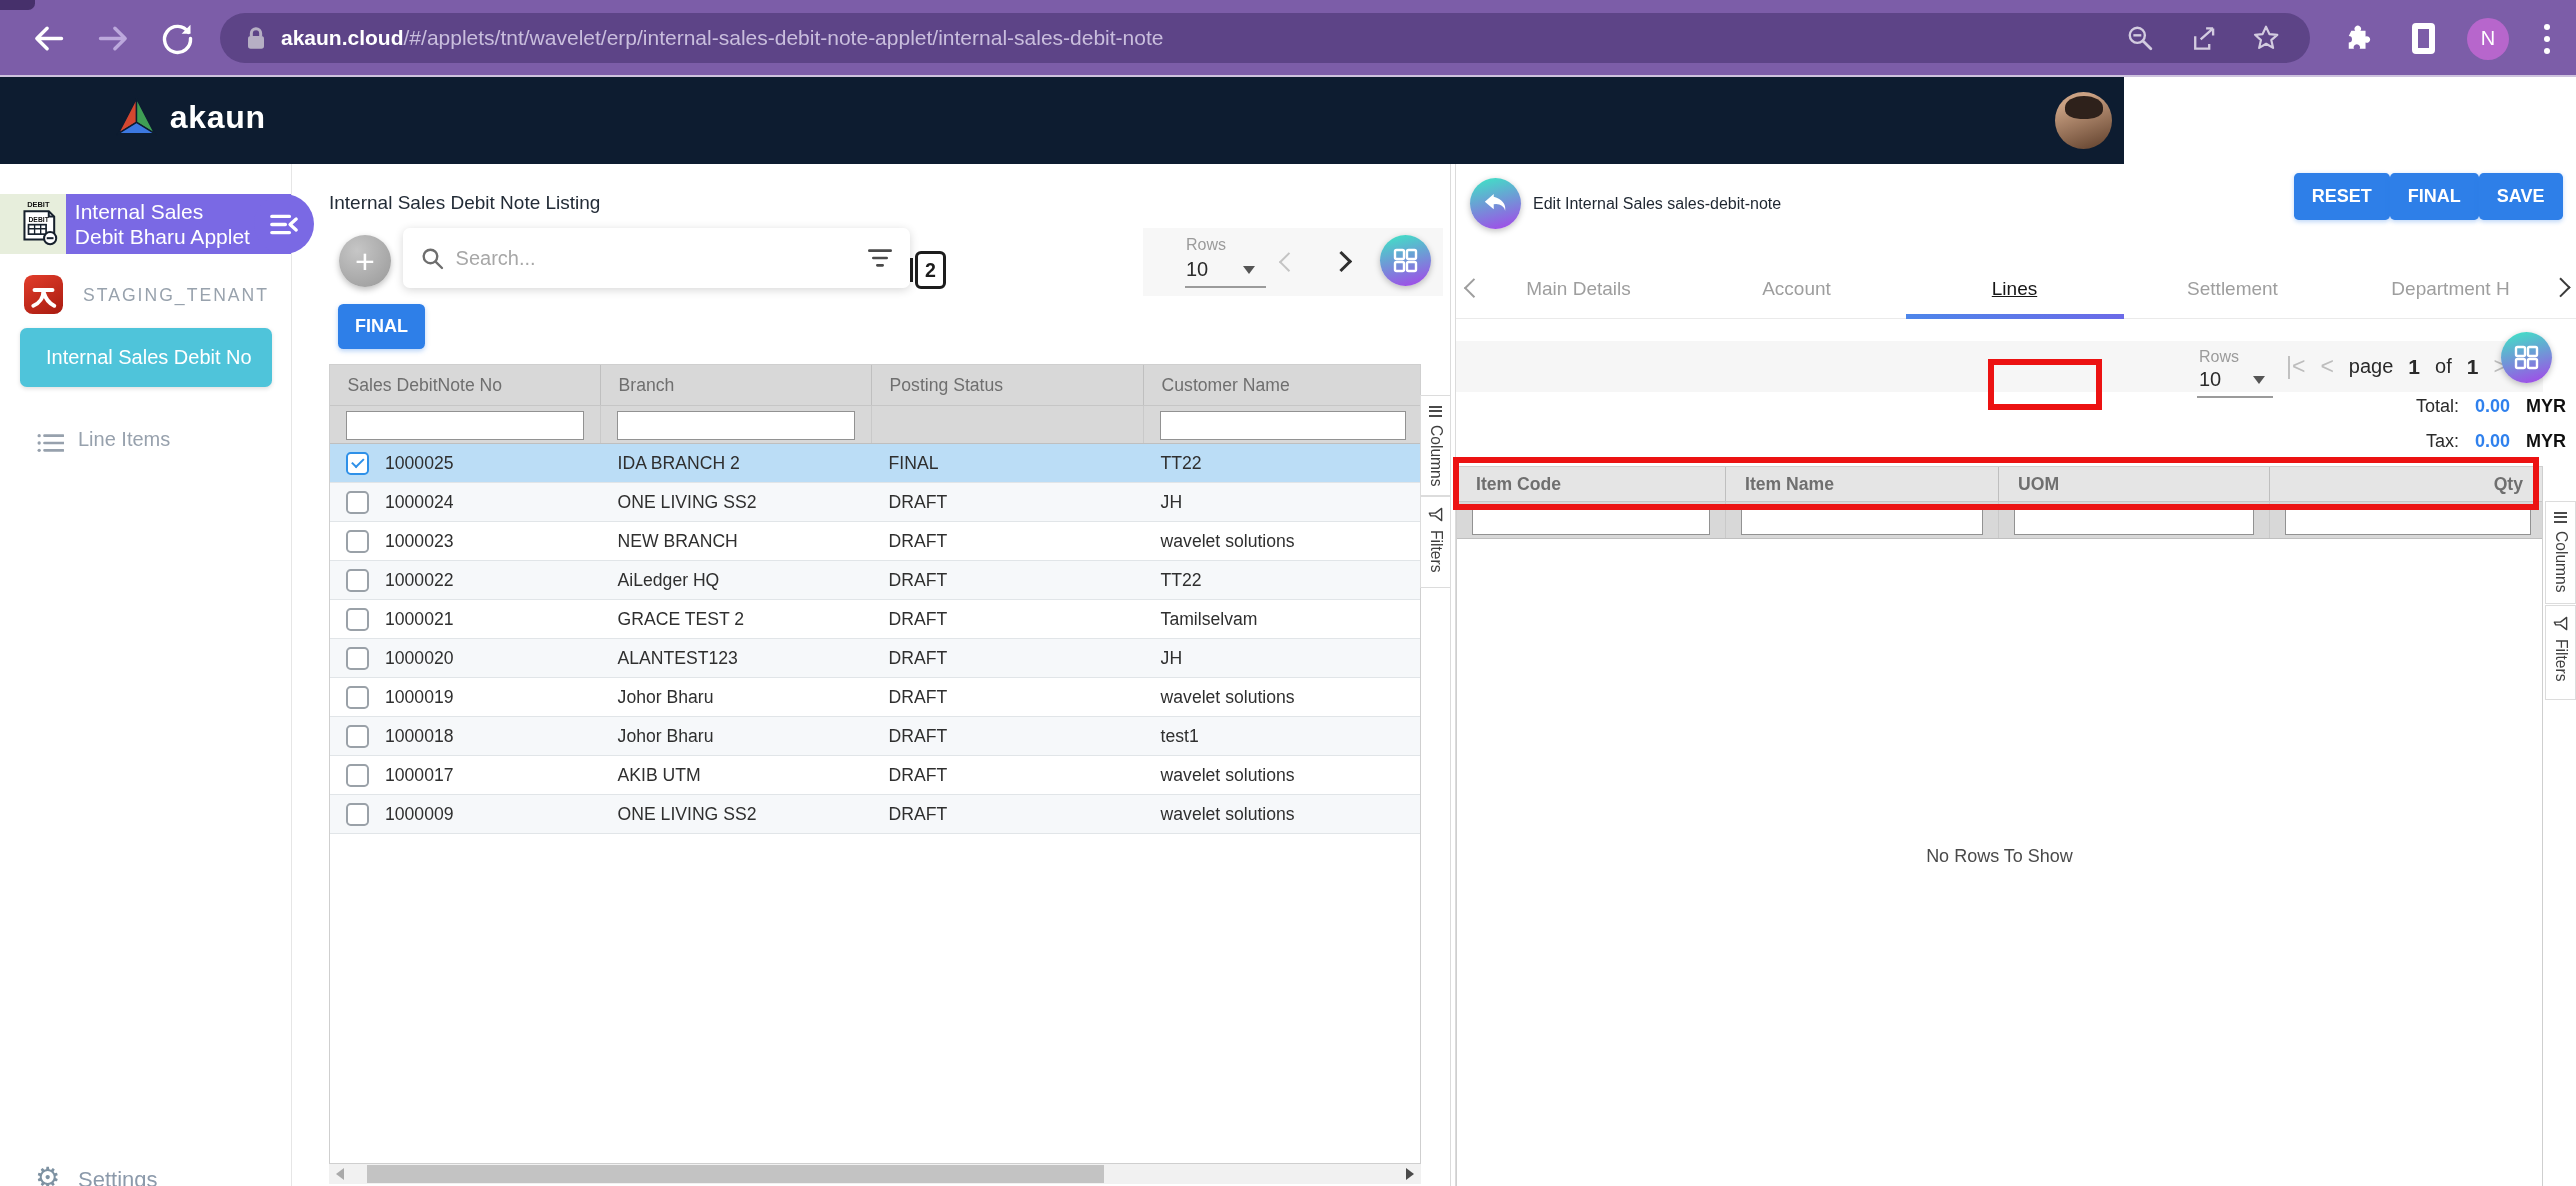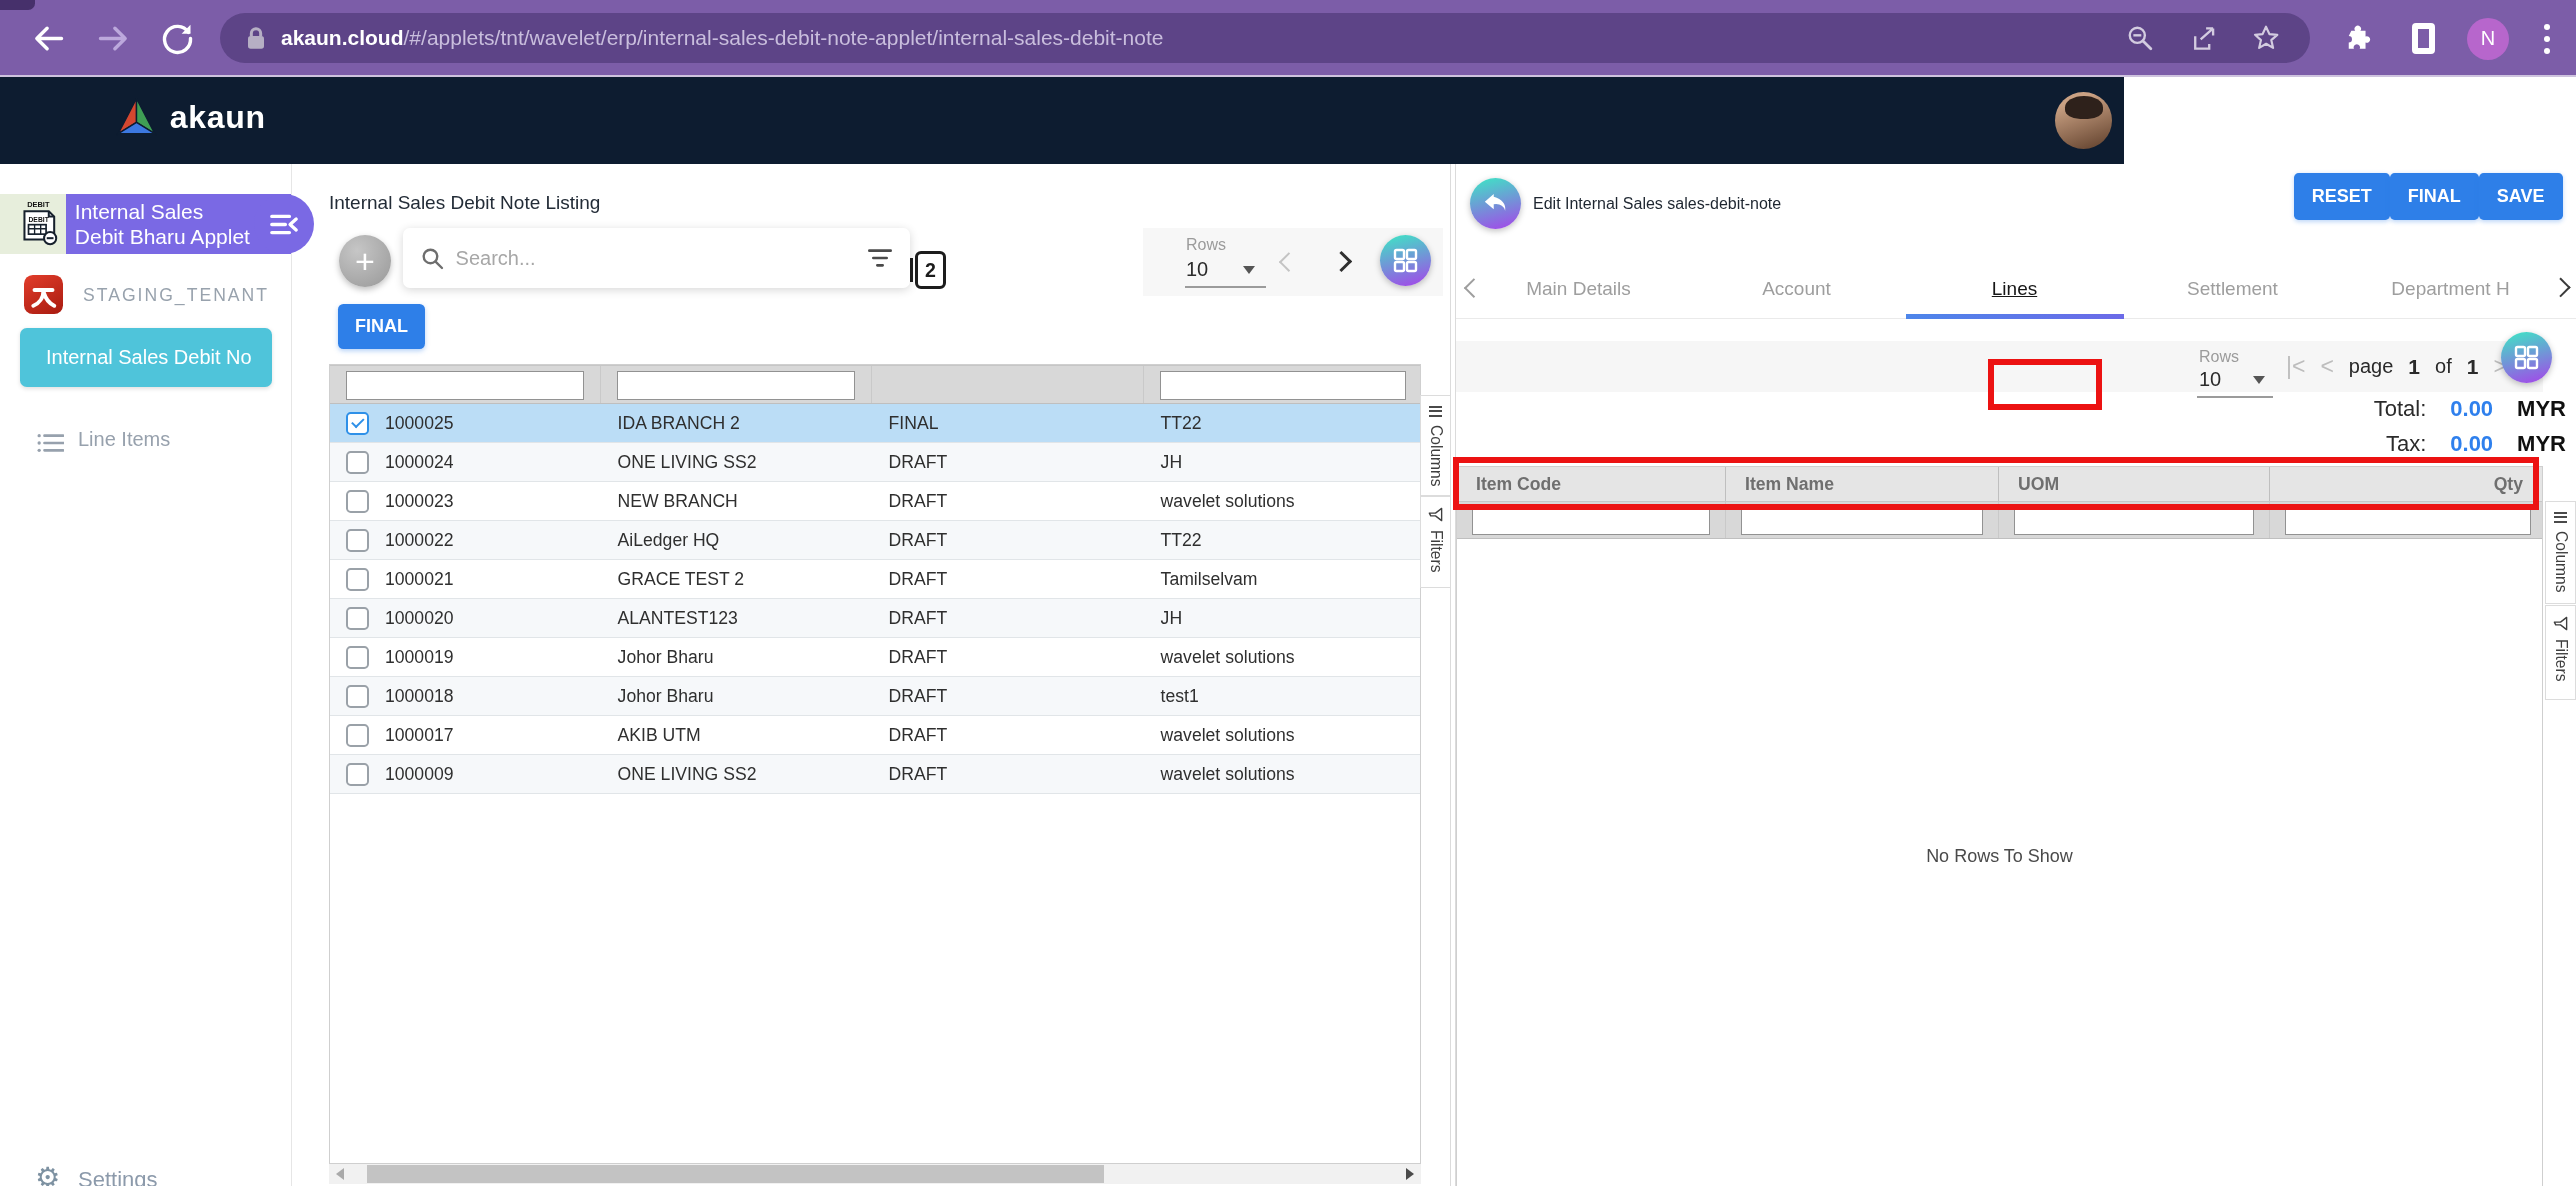--- a/index.html
+++ b/index.html
@@ -105,21 +105,21 @@
   .tabs-bar { position:absolute; left:0; top:95px; width:1121px; height:60px; border-bottom:0.7px solid #EAEAEA; }
   .tabs-row { position:absolute; left:13.5px; top:0; width:1082px; height:60px; display:flex; overflow:hidden; }
   .tab { flex:0 0 218px; text-align:center; line-height:60px; font-size:19px; color:#9E9E9E; position:relative; white-space:nowrap; }
   .tab.active { color:#161616;text-decoration:underline; }
   .tab.active::after { content:""; position:absolute; left:0; right:0; bottom:0; height:4.7px; background:linear-gradient(90deg,#4D86EA,#6C6AE8); }
   .tabchev { position:absolute; top:21.6px; }
   .pager-row { position:absolute; left:0; top:177px; width:1087px; height:51px; background:#F6F6F6; }
   .pag-group { position:absolute; left:830px; top:0; height:51px; display:flex; align-items:center; gap:15px; font-size:20px; color:#2A2A2A; }
   .pag-group .g { color:#BDBDBD; font-size:23px; }
   .pag-group b { font-size:21px; }
-  .totals { position:absolute; right:10px; display:flex; gap:24px; font-size:22px; align-items:flex-end; }
+  .totals { position:absolute; right:10px; display:flex; gap:16px; font-size:18px; align-items:flex-end; }
   .totals .lab { color:#2B2B2B; }
   .totals .val { color:#2F80ED; font-weight:bold; }
   .totals .cur { color:#101010; font-weight:bold; }
 
   .item-grid { position:absolute; left:0; top:302px; width:1087px; height:720px; border:0.7px solid #CFCFCF; border-bottom:none; background:#fff; }
   .ig-row { display:grid; grid-template-columns:268px 273px 271px 277px; }
   .ig-head { height:34px; background:#e5e5e5;font-weight:bold; }
   .ig-head .hc { font-size:17.6px; color:#6F6F6F; line-height:34px; padding-left:19px; border-left:0.7px solid #BFBFBF; white-space:nowrap; overflow:hidden; }
   .ig-head .hc:first-child { border-left:none; }
   .ig-head .hc.qty { text-align:right; padding-right:23px; }
@@ -294,20 +294,26 @@
             <rect x="20" y="4" width="12" height="12" rx="2" stroke="#fff" stroke-width="3.2" fill="none"></rect>
             <rect x="4" y="20" width="12" height="12" rx="2" stroke="#fff" stroke-width="3.2" fill="none"></rect>
             <rect x="20" y="20" width="12" height="12" rx="2" stroke="#fff" stroke-width="3.2" fill="none"></rect>
           </svg>
       </div>
     </div>
 
     <div class="final-btn">FINAL</div>
 
     <div class="grid-wrap">
+      <div class="lg-row lg-head">
+        <div class="hc">Sales DebitNote No</div>
+        <div class="hc">Branch</div>
+        <div class="hc">Posting Status</div>
+        <div class="hc">Customer Name</div>
+      </div>
       <div class="lg-row lg-filter">
         <div class="fc"><input class="f-input" style=""></div>
         <div class="fc"><input class="f-input" style=""></div>
         <div class="fc"></div>
         <div class="fc"><input class="f-input" style=""></div>
       </div>
       <div class="lg-body">
         <div class="lg-row selected">
           <div class="cell cell-no">
               <span class="cbx checked"></span>

